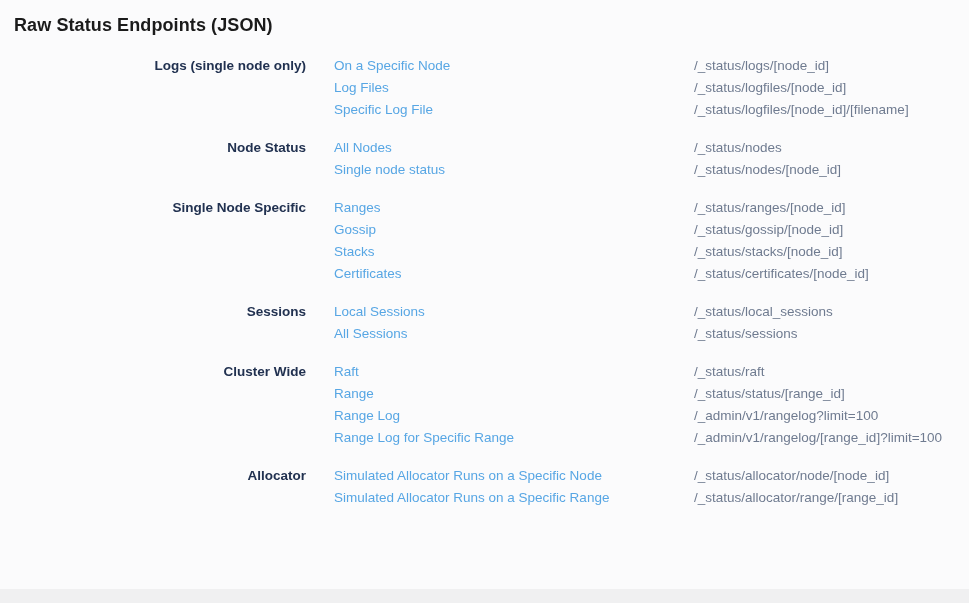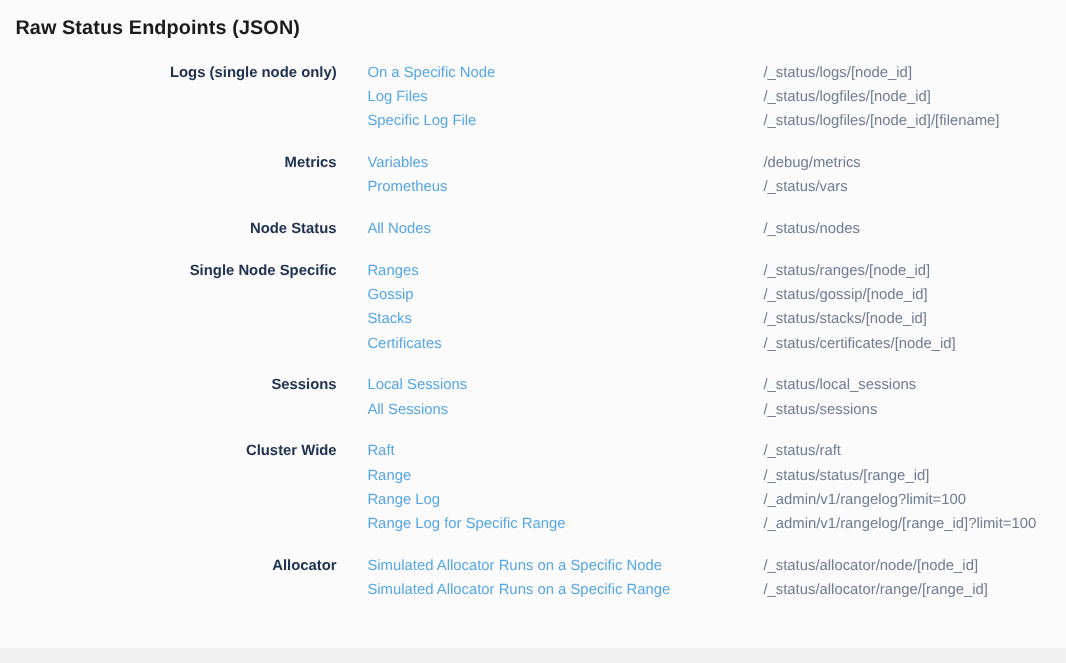--- a/index.html
+++ b/index.html
@@ -103,43 +103,33 @@
     <span class="path">/_status/logfiles/[node_id]</span>
   </div>
 
   <div class="row">
     <a class="link" href="#">Specific Log File</a>
     <span class="path">/_status/logfiles/[node_id]/[filename]</span>
   </div>
 </div>
   </div>
 
-  <div class="group">
-    <div class="category">Metrics</div>
-    <div class="rows">
-  <div class="row">
-    <a class="link" href="#">Variables</a>
-    <span class="path">/debug/metrics</span>
-  </div>
-
-  <div class="row">
-    <a class="link" href="#">Prometheus</a>
-    <span class="path">/_status/vars</span>
-  </div>
-</div>
-  </div>
 
   <div class="group">
     <div class="category">Node Status</div>
     <div class="rows">
   <div class="row">
     <a class="link" href="#">All Nodes</a>
     <span class="path">/_status/nodes</span>
   </div>
 
+  <div class="row">
+    <a class="link" href="#">Single node status</a>
+    <span class="path">/_status/nodes/[node_id]</span>
+  </div>
 </div>
   </div>
 
   <div class="group">
     <div class="category">Single Node Specific</div>
     <div class="rows">
   <div class="row">
     <a class="link" href="#">Ranges</a>
     <span class="path">/_status/ranges/[node_id]</span>
   </div>

